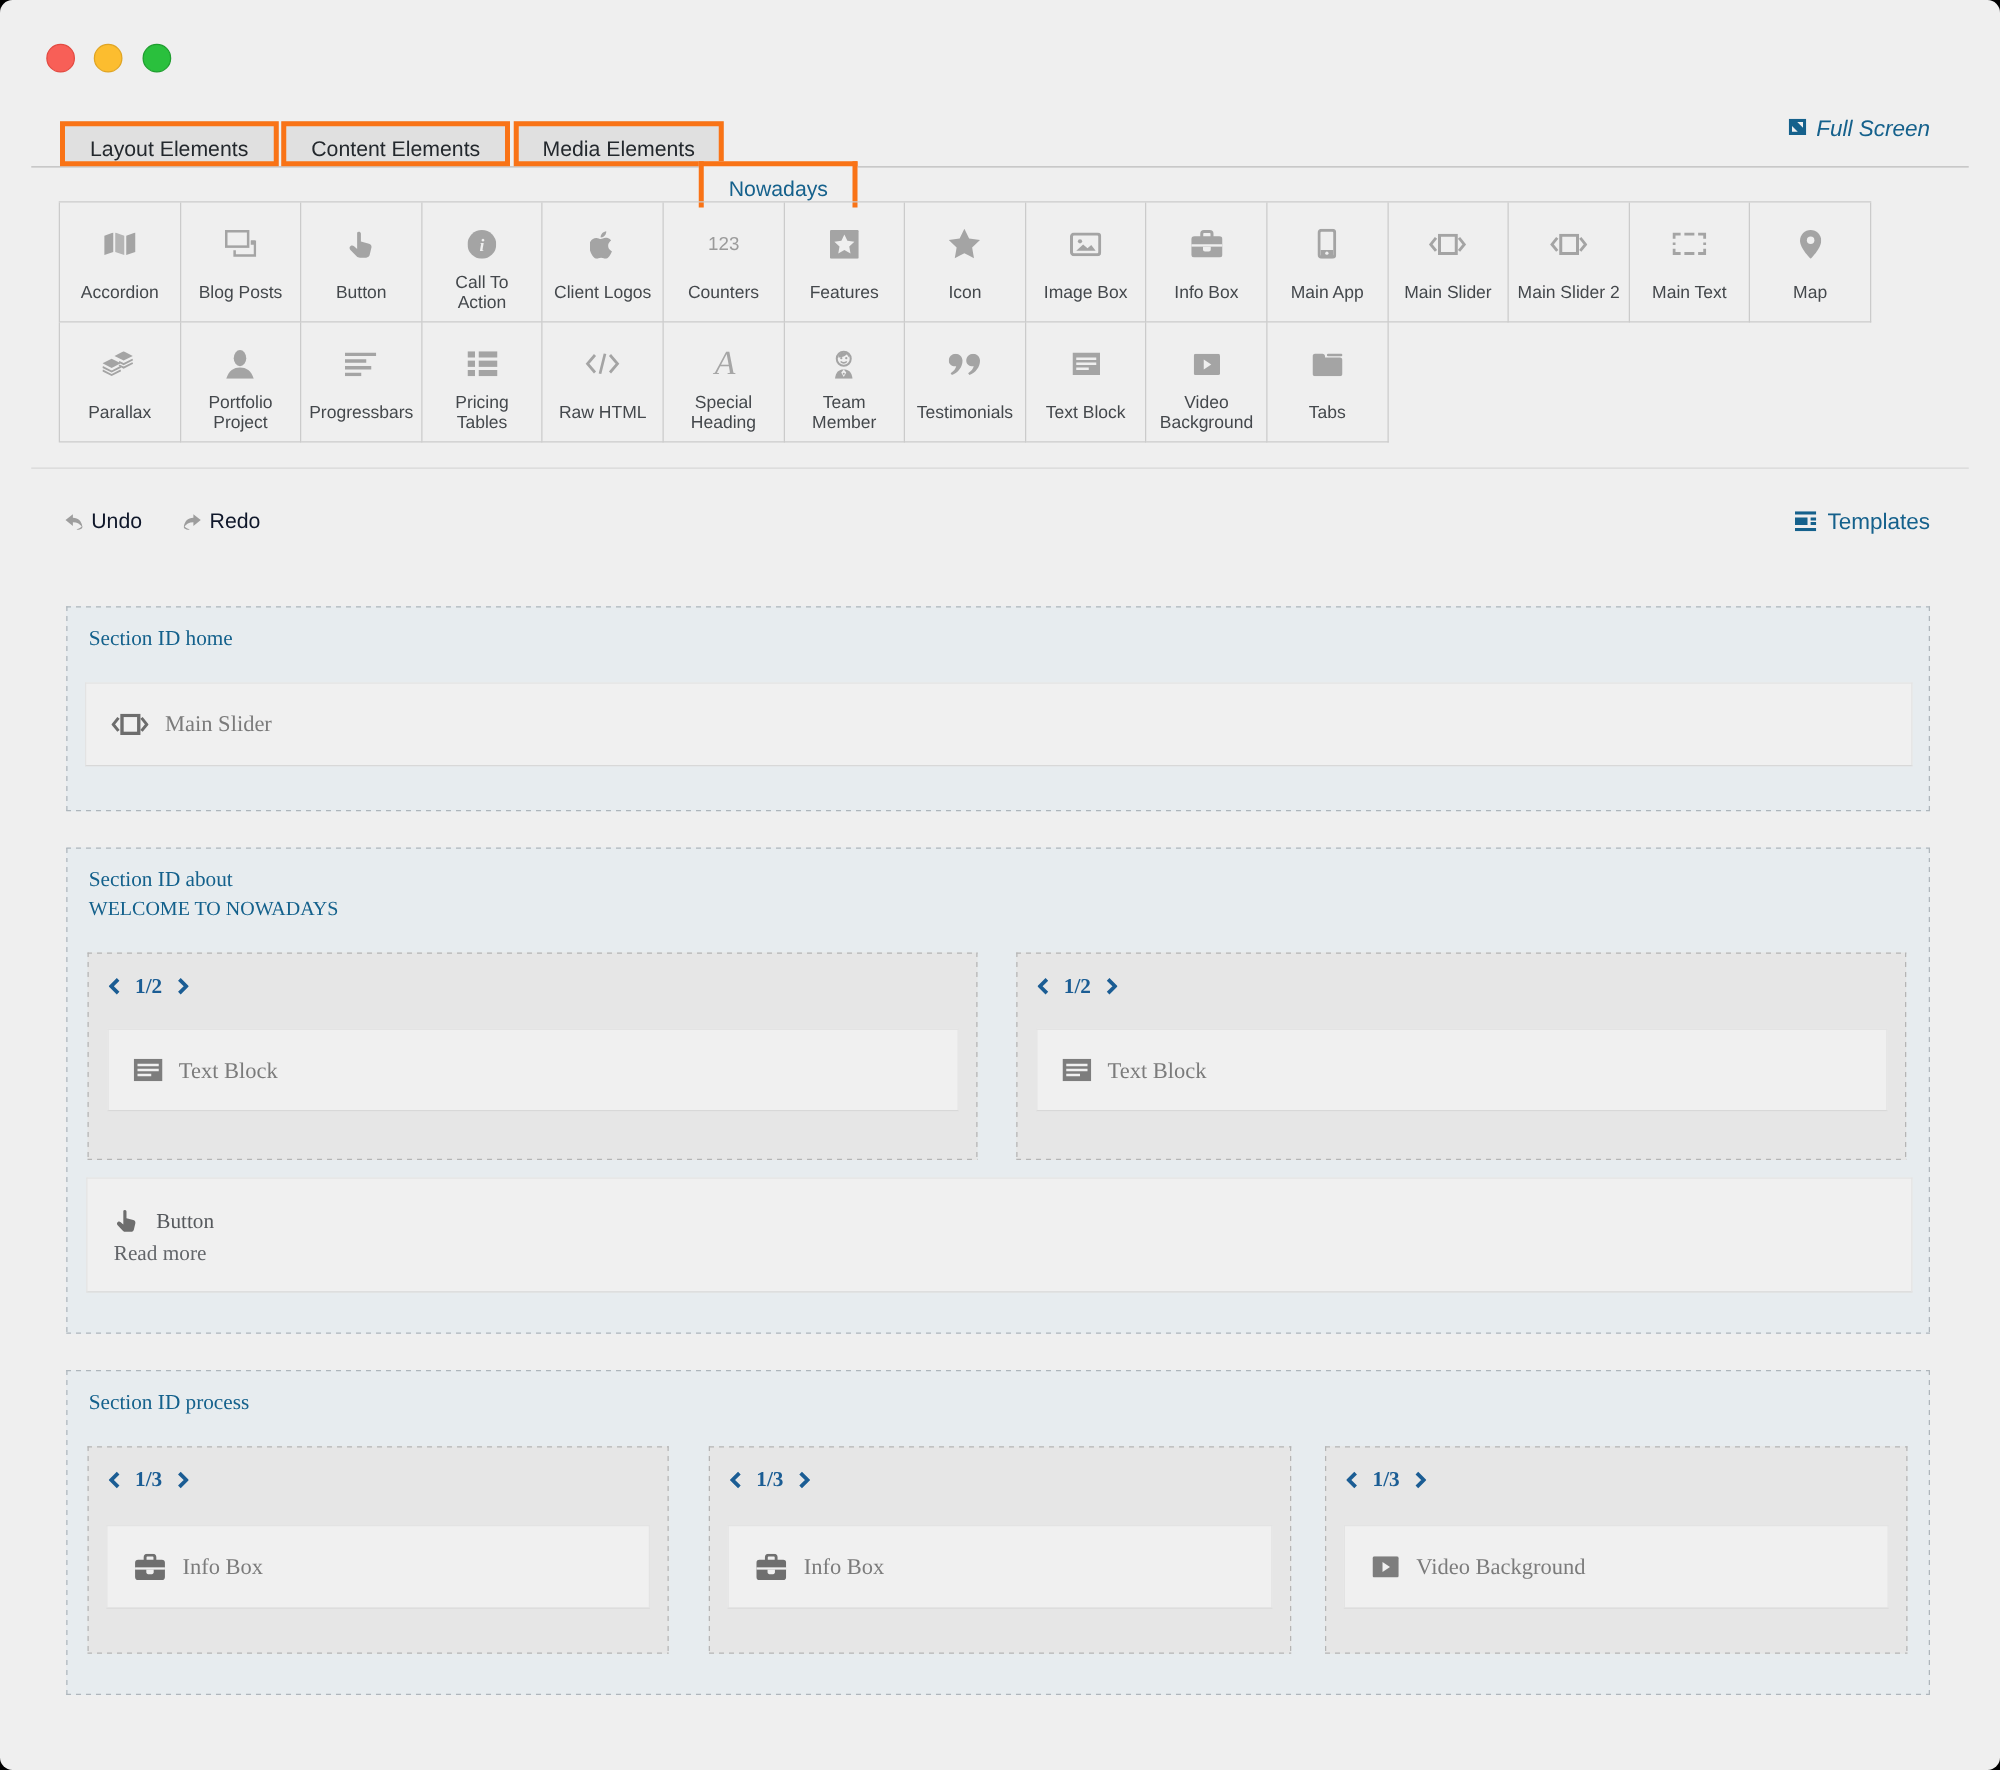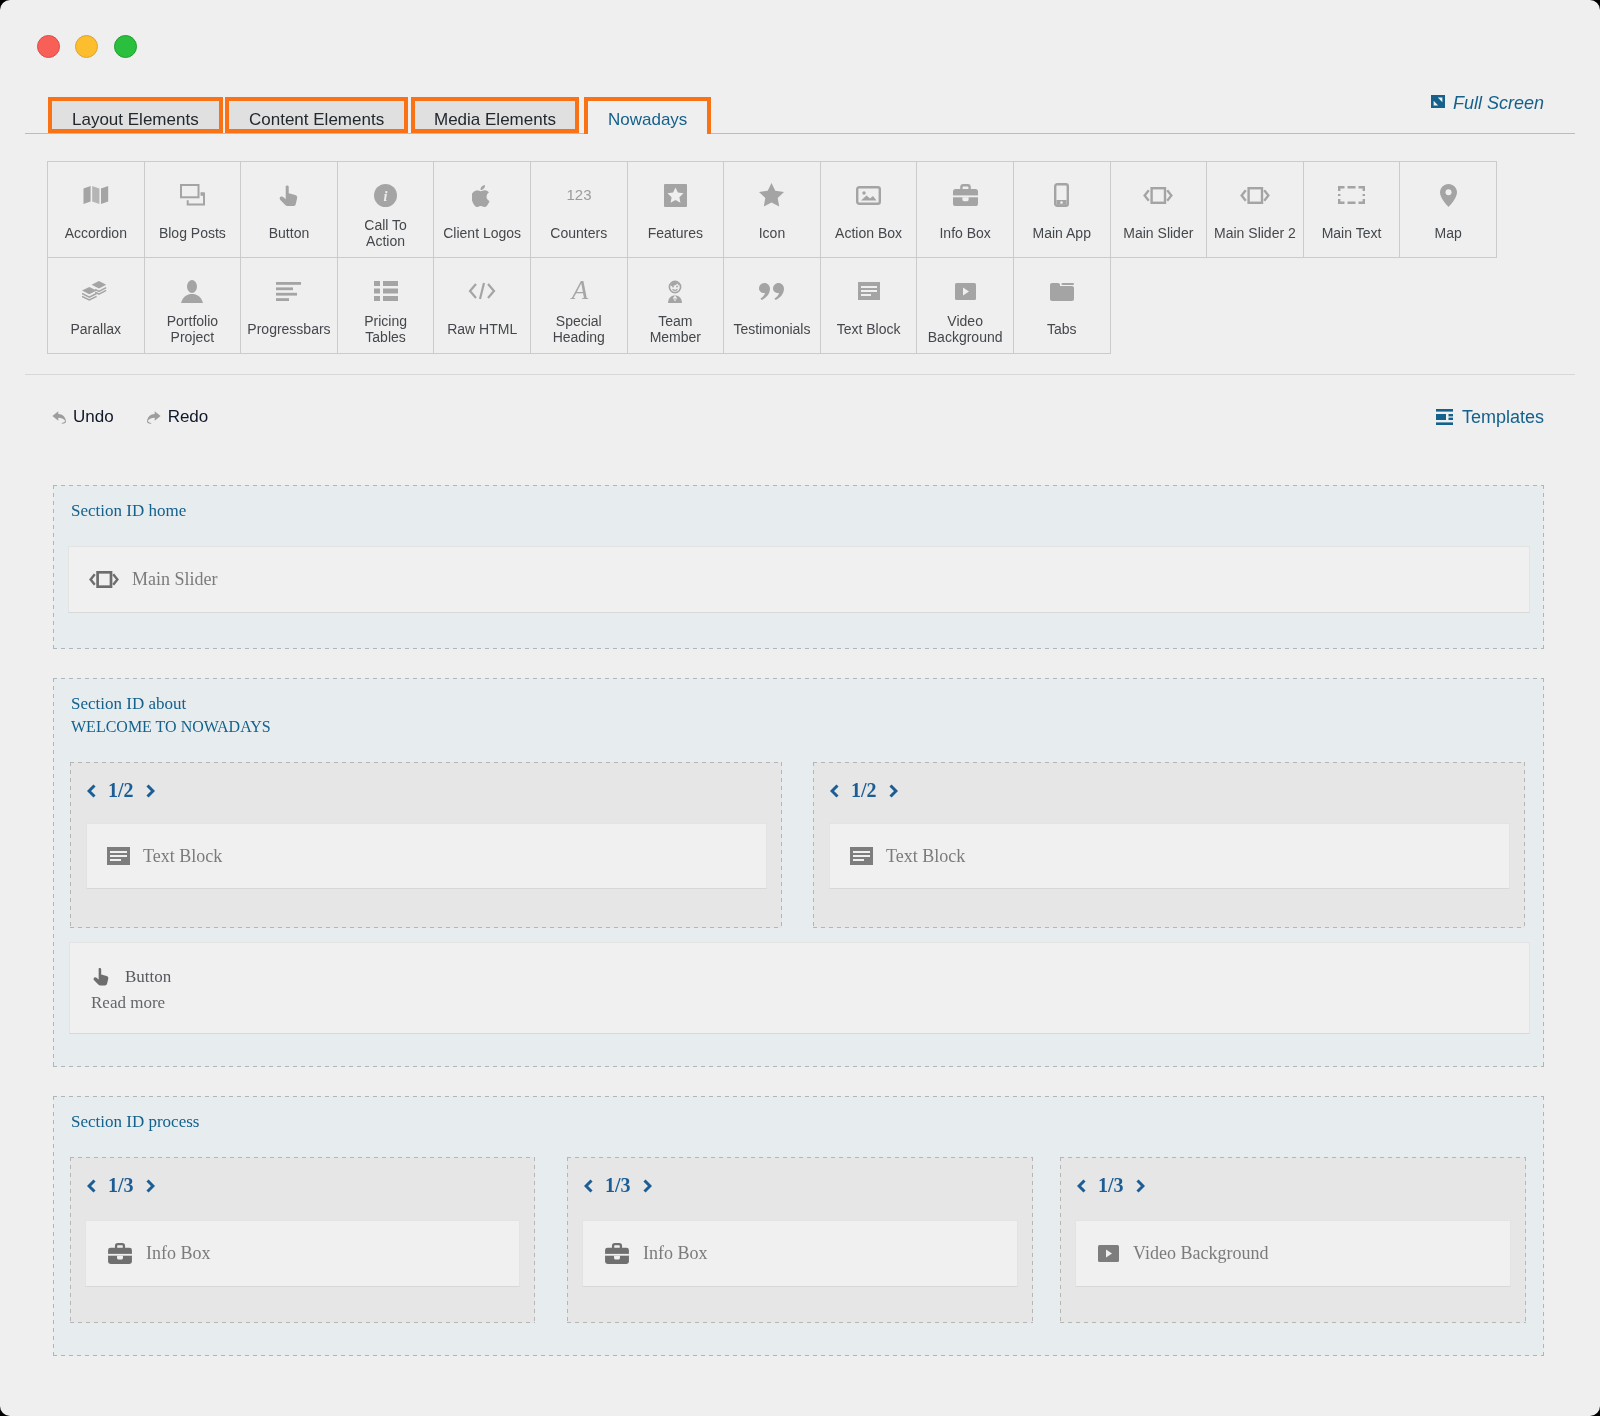--- a/index.html
+++ b/index.html
@@ -57,21 +57,21 @@
     background-size:100% 1px, 100% 1px, 1px 100%, 1px 100%;
     background-repeat:no-repeat;font-family:Liberation Serif, serif;}
   .section{position:absolute;left:53px;width:1491px;box-sizing:border-box;
            background-color:#e7ecef;--dc:#aeb6bc;}
   .stitle{position:absolute;left:18px;top:14px;color:#14618c;font-size:17px;line-height:23px;}
   .elbox{position:absolute;background:#f0f0f0;border:1px solid #e3e3e3;border-bottom-color:#d8d8d8;
          box-sizing:border-box;display:flex;align-items:center;color:#7b7b7b;font-size:18px;}
   .elbox .eic{display:flex;align-items:center;justify-content:center;color:#6d6d6d;}
   .col{position:absolute;background-color:#e6e6e6;--dc:#b5b5b5;box-sizing:border-box;}
   .colnav{position:absolute;left:17px;top:17px;display:flex;align-items:center;
-          color:#1b5d94;font-weight:bold;font-size:20px;}
+          color:#1b5d94;font-weight:bold;font-size:17px;}
   .colnav svg.l{margin-right:12px;}
   .colnav svg.r{margin-left:12px;}
 </style>
 </head>
 <body>
 <div class="win">
   <div class="dot r"></div>
     <div class="dot y"></div>
     <div class="dot g"></div>
 
@@ -80,21 +80,21 @@
           <rect x="0" y="0" width="14" height="13" fill="#15618c"></rect>
           <path d="M2.6 10.4 L2.6 5.8 L7.2 10.4 Z" fill="#efefef"></path>
           <path d="M11.4 2.6 L11.4 7.2 L6.8 2.6 Z" fill="#efefef"></path>
         </svg>
     </span><span class="txt">Full Screen</span></div>
 
   <div class="tabrow">
     <div class="tab" style="left:23px;">Layout Elements</div>
     <div class="tab" style="left:200px;">Content Elements</div>
     <div class="tab" style="left:386px;padding:0 19px;">Media Elements</div>
-    <div class="tab active" style="left:559px;">Nowadays</div>
+    <div class="tab active" style="left:534px;margin-top:32px;">Nowadays</div>
   </div>
 
   <div class="grid">
     <div class="grow" id="row1">
         <div class="cell">
           <div class="ic">
             <svg width="26" height="18" viewBox="0 0 26 18">
               <path d="M0.5 2.5 L7.6 0 L7.6 15.5 L0.5 18 Z" fill="#a4a4a4"></path>
               <path d="M9.2 0 L16.4 2.5 L16.4 18 L9.2 15.5 Z" fill="#b5b5b5"></path>
               <path d="M18 2.5 L25.2 0 L25.2 15.5 L18 18 Z" fill="#a4a4a4"></path>
@@ -164,21 +164,21 @@
           <div class="lb">Icon</div>
         </div>
         <div class="cell">
           <div class="ic">
             <svg width="25" height="19" viewBox="0 0 25 19">
               <rect x="1.2" y="1.2" width="22.6" height="16.6" rx="2" fill="none" stroke="#a4a4a4" stroke-width="2.4"></rect>
               <circle cx="8" cy="7" r="1.7" fill="#a4a4a4"></circle>
               <path d="M5 14.5 L10.5 9.5 L14 12.5 L17 10 L20.5 14.5 Z" fill="#a4a4a4"></path>
             </svg>
           </div>
-          <div class="lb">Action Box</div>
+          <div class="lb">Image Box</div>
         </div>
         <div class="cell">
           <div class="ic">
             <svg width="25" height="22" viewBox="0 0 25 22">
               <rect x="0" y="5" width="25" height="17" rx="2.6" fill="#a4a4a4"></rect>
               <rect x="8.4" y="1.2" width="8.2" height="7" rx="1.8" fill="none" stroke="#a4a4a4" stroke-width="2.4"></rect>
               <rect x="0" y="11.4" width="25" height="1.9" fill="#efefef"></rect>
               <path d="M9.4 13.3 L9.4 15.6 C9.4 16.5 10.1 17.2 11 17.2 L14 17.2 C14.9 17.2 15.6 16.5 15.6 15.6 L15.6 13.3 Z" fill="#efefef"></path>
             </svg>
           </div>

